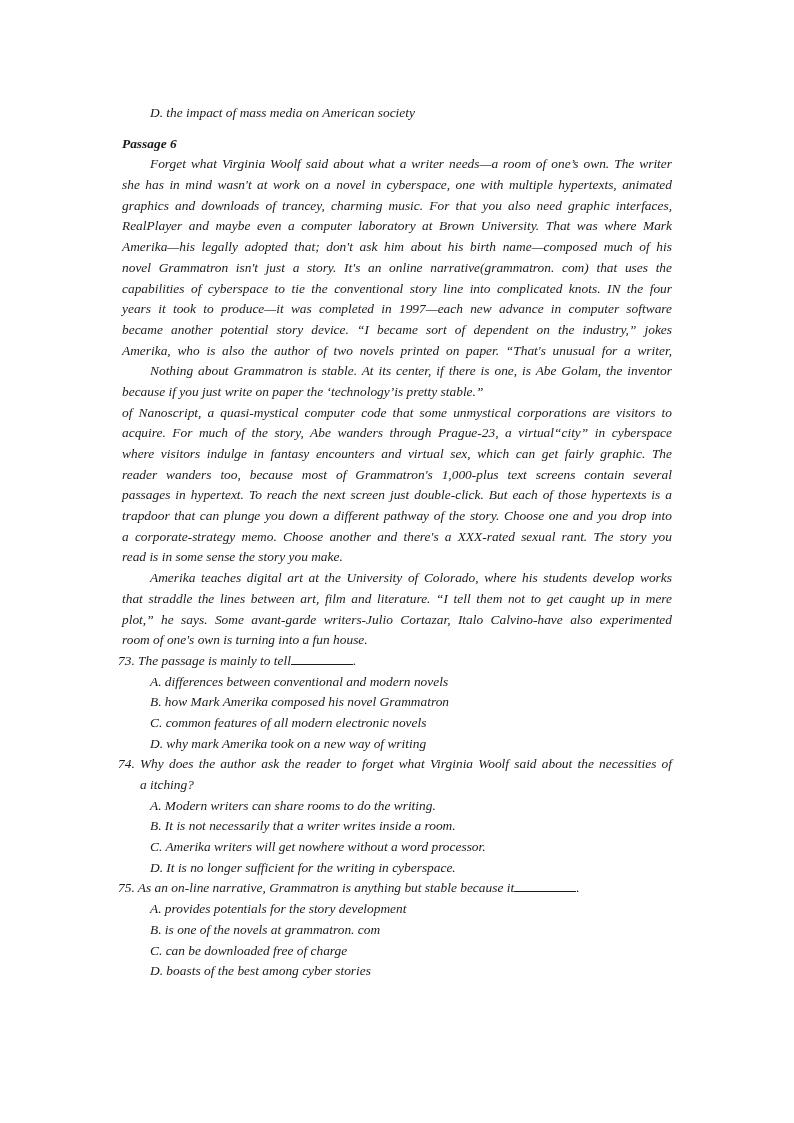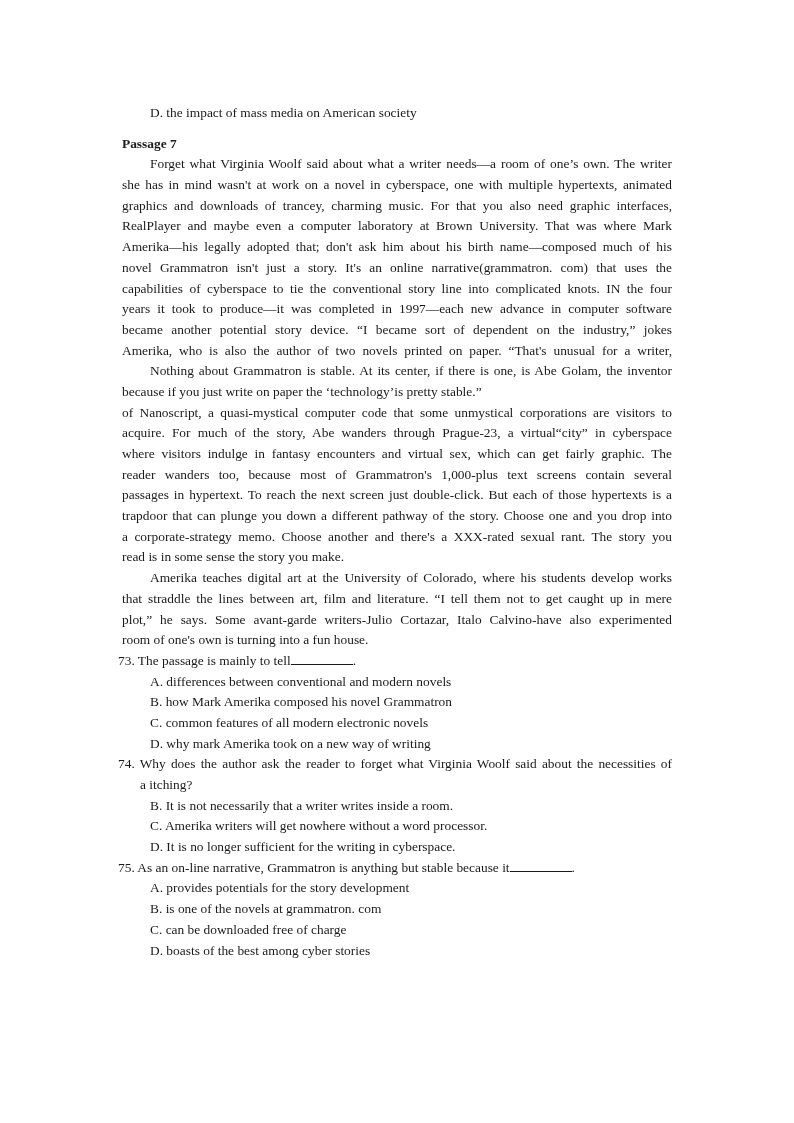--- a/index.html
+++ b/index.html
@@ -14,20 +14,21 @@
       font-family: "Liberation Serif", "DejaVu Serif", serif;
       color: #1a1a1a;
       font-size: 13.4px;
       overflow: hidden;
     }
     .page {
       position: absolute;
       left: 122px;
       top: 103px;
       width: 550px;
+      font-style: italic;
     }
     .line {
       height: 20.7px;
       line-height: 20.7px;
       white-space: nowrap;
       text-align: justify;
       text-align-last: justify;
     }
     .line.last {
       text-align-last: left;
@@ -50,21 +51,21 @@
       vertical-align: baseline;
     }
   </style>
 </head>
 <body>
 
 <div class="page">
 
   <div class="line opt">D. the impact of mass media on American society</div>
 
-  <div class="heading">Passage 7</div>
+  <div class="heading">Passage 6</div>
 
   <div>
     <div class="line indent">Forget what Virginia Woolf said about what a writer needs—a room of one’s own. The writer</div>
     <div class="line">she has in mind wasn't at work on a novel in cyberspace, one with multiple hypertexts, animated</div>
     <div class="line">graphics and downloads of trancey, charming music. For that you also need graphic interfaces,</div>
     <div class="line">RealPlayer and maybe even a computer laboratory at Brown University. That was where Mark</div>
     <div class="line">Amerika—his legally adopted that; don't ask him about his birth name—composed much of his</div>
     <div class="line">novel Grammatron isn't just a story. It's an online narrative(grammatron. com) that uses the</div>
     <div class="line">capabilities of cyberspace to tie the conventional story line into complicated knots. IN the four</div>
     <div class="line">years it took to produce—it was completed in 1997—each new advance in computer software</div>
@@ -96,20 +97,21 @@
     <div class="line opt">C. common features of all modern electronic novels</div>
     <div class="line opt">D. why mark Amerika took on a new way of writing</div>
   </div>
 
   <div>
     <div class="line q" style="text-align-last: justify;">
       <span>74.</span>
       <span>Why does the author ask the reader to forget what Virginia Woolf said about the necessities of</span>
     </div>
     <div class="line qcont">a itching?</div>
+    <div class="line opt">A. Modern writers can share rooms to do the writing.</div>
     <div class="line opt">B. It is not necessarily that a writer writes inside a room.</div>
     <div class="line opt">C. Amerika writers will get nowhere without a word processor.</div>
     <div class="line opt">D. It is no longer sufficient for the writing in cyberspace.</div>
   </div>
 
   <div>
     <div class="line q">
       <span>75.</span>
       <span>As an on-line narrative, Grammatron is anything but stable because it</span><span class="blank"></span><span>.</span>
     </div>

